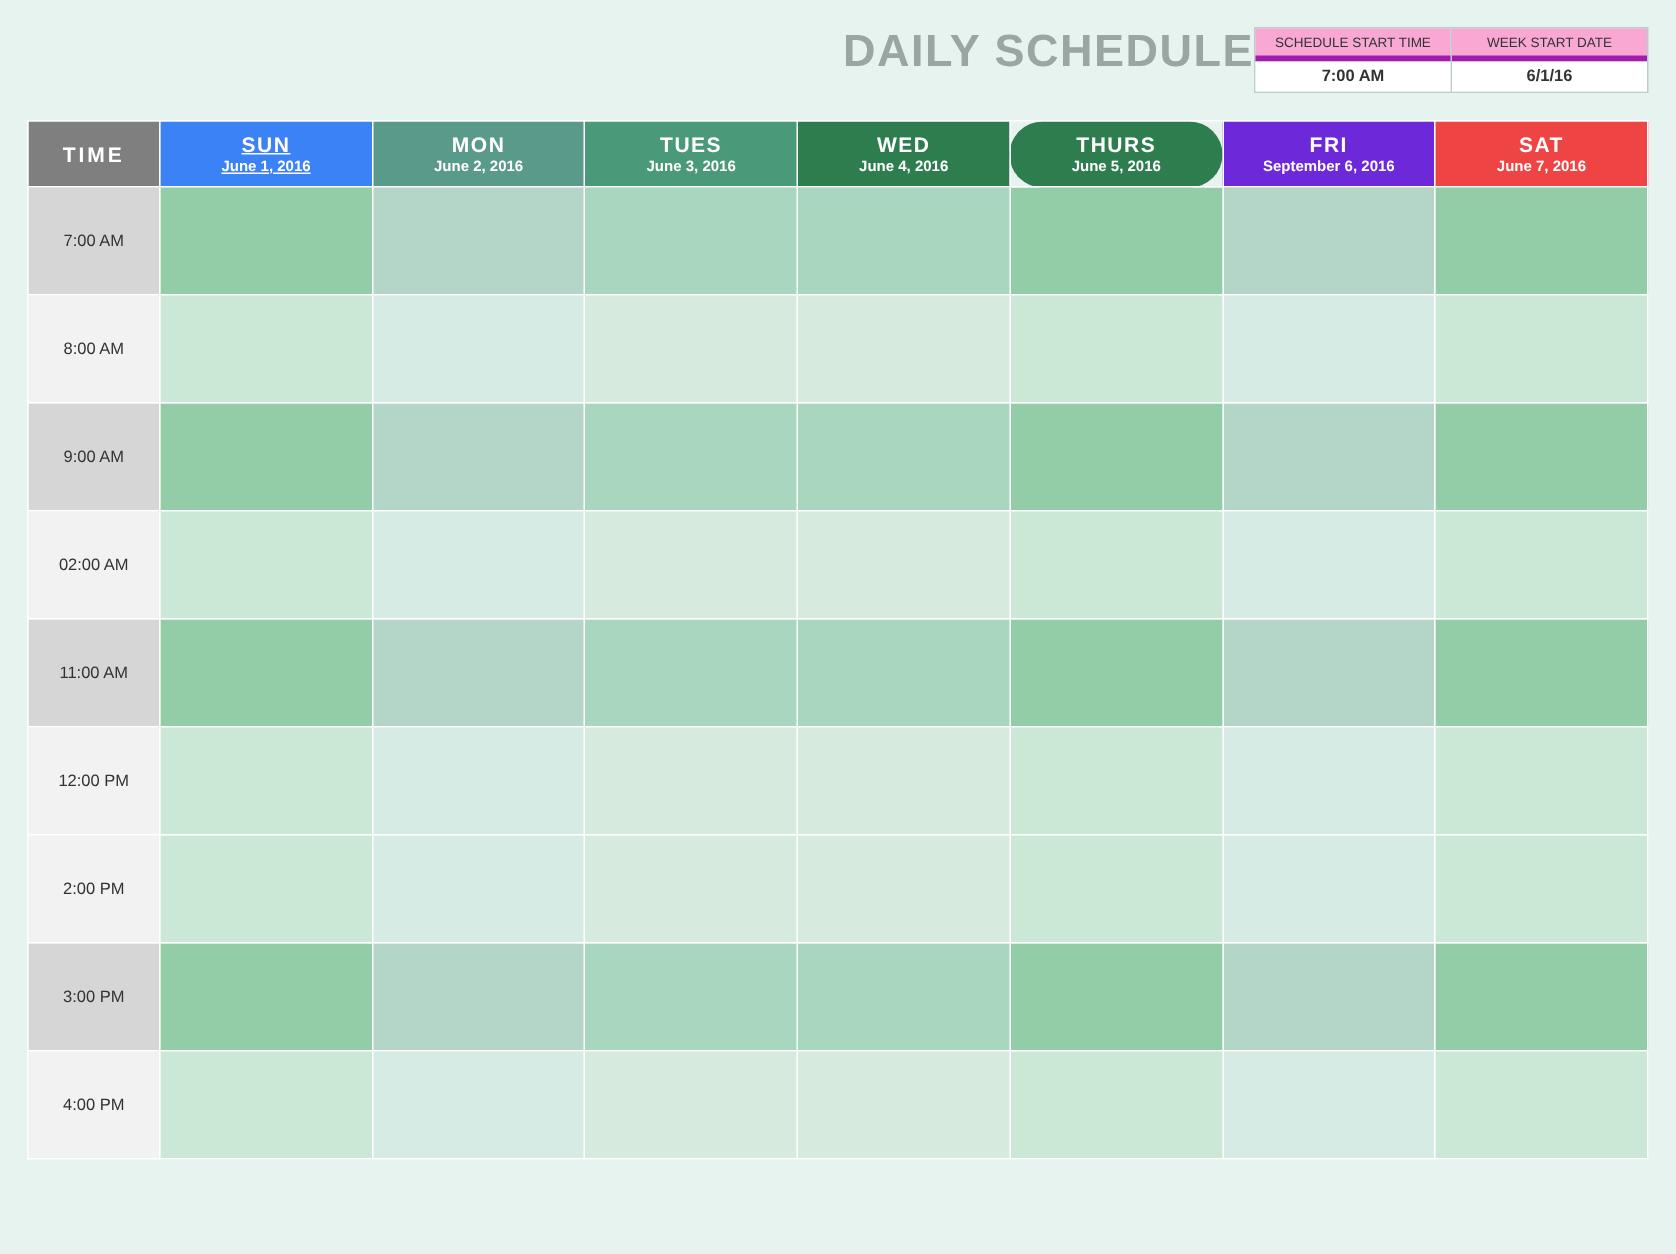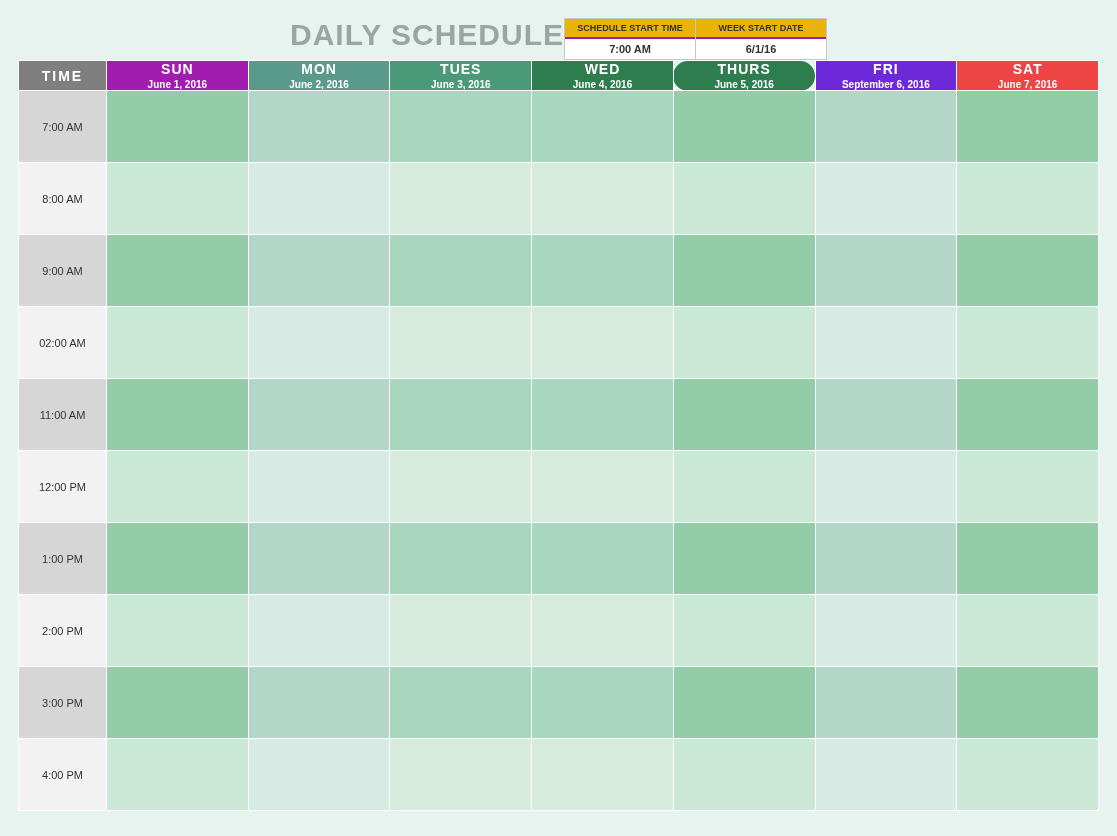--- a/index.html
+++ b/index.html
@@ -6,68 +6,69 @@
   body {
     background: #e6f3ef;
     font-family: Arial, Helvetica, sans-serif;
     font-size: 12px;
     color: #333;
     padding: 10px 18px;
     width: 1117px;
   }
   .topbar {
     display: flex;
-    justify-content: center;
+    justify-content: flex-end;
     align-items: flex-start;
+    margin-bottom: 18px;
     margin-top: 8px;
   }
   .title {
     font-size: 30px;
     font-weight: bold;
     letter-spacing: 1px;
     color: #9aa6a2;
   }
   .config {
     display: flex;
     border: 1px solid #bcc;
   }
   .config-col {
     display: flex;
     flex-direction: column;
     border-right: 1px solid #bcc;
   }
   .config-col:last-child { border-right: none; }
   .config-label {
-    background: #eab308;
+    background: #f9a8d4;
     font-size: 9px;
-    font-weight: bold;
+    font-weight: normal;
     text-align: center;
     padding: 4px 10px;
-    border-bottom: 2px solid #a21caf;
+    border-bottom: 4px solid #a21caf;
     white-space: nowrap;
     min-width: 130px;
   }
   .config-value {
     background: #fff;
     font-size: 11px;
     font-weight: bold;
     text-align: center;
     padding: 4px 10px;
   }
   table.schedule {
     border-collapse: collapse;
     width: 100%;
     table-layout: fixed;
   }
   .schedule th, .schedule td {
     border: 1px solid #fff;
     height: 72px;
     padding: 0;
   }
-  .schedule thead th { height: 30px; }
+  .schedule thead th { height: 44px; }
   .th-time {
     background: #7f7f7f;
     color: #fff;
     font-weight: bold;
     letter-spacing: 2px;
     font-size: 14px;
     width: 88px;
   }
   .th-day {
     color: #fff;
@@ -76,21 +77,21 @@
   }
   .th-day .dayname { font-size: 14px; letter-spacing: 1px; display: block; }
   .th-day .daydate { font-size: 10px; font-weight: bold; display: block; margin-top: 2px; }
   .td-time {
     text-align: center;
     font-size: 11px;
     font-weight: normal;
     color: #333;
   }
   
-  .hdr-sun  { background: #a21caf; }
+  .hdr-sun  { background: #3b82f6; text-decoration: underline; }
   .hdr-mon  { background: #5a9a8a; }
   .hdr-tues { background: #4a9a7a; }
   .hdr-wed  { background: #2e7d4f; }
   .hdr-thurs{ background: #2e7d4f; border-radius: 23px; }
   .hdr-fri  { background: #6d28d9; }
   .hdr-sat  { background: #ef4444; }
   
   .time-dark  { background: #d6d6d6; }
   .time-light { background: #f2f2f2; }
   
@@ -205,30 +206,20 @@
         <td class="td-time time-light">12:00 PM</td>
         <td class="c-b1"></td>
         <td class="c-b2"></td>
         <td class="c-b3"></td>
         <td class="c-b4"></td>
         <td class="c-b5"></td>
         <td class="c-b6"></td>
         <td class="c-b7"></td>
       </tr>
       <tr>
-        <td class="td-time time-dark">1:00 PM</td>
-        <td class="c-a1"></td>
-        <td class="c-a2"></td>
-        <td class="c-a3"></td>
-        <td class="c-a4"></td>
-        <td class="c-a5"></td>
-        <td class="c-a6"></td>
-        <td class="c-a7"></td>
-      </tr>
-      <tr>
         <td class="td-time time-light">2:00 PM</td>
         <td class="c-b1"></td>
         <td class="c-b2"></td>
         <td class="c-b3"></td>
         <td class="c-b4"></td>
         <td class="c-b5"></td>
         <td class="c-b6"></td>
         <td class="c-b7"></td>
       </tr>
       <tr>

